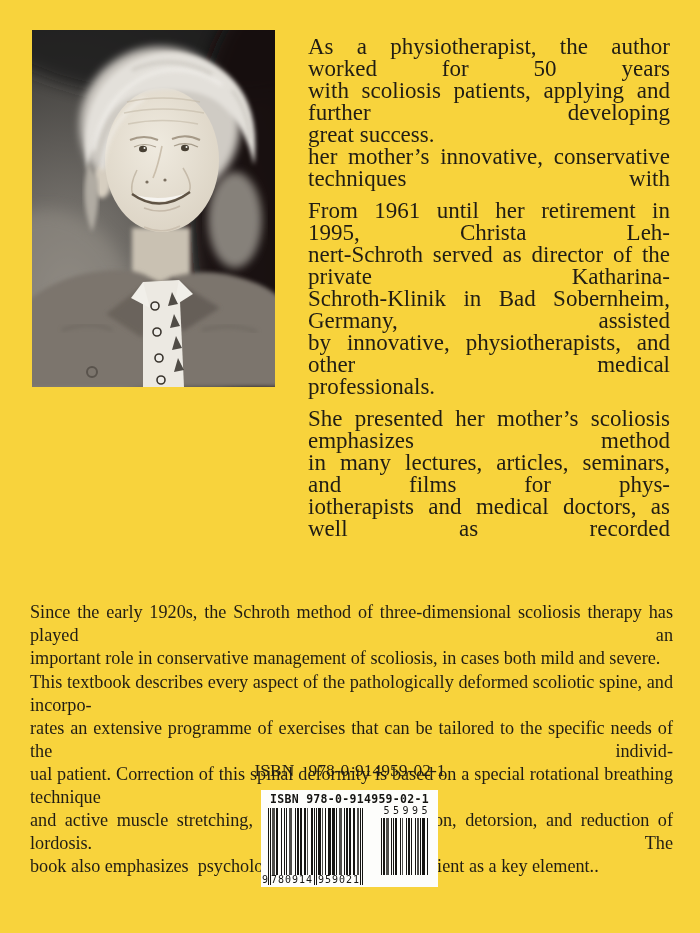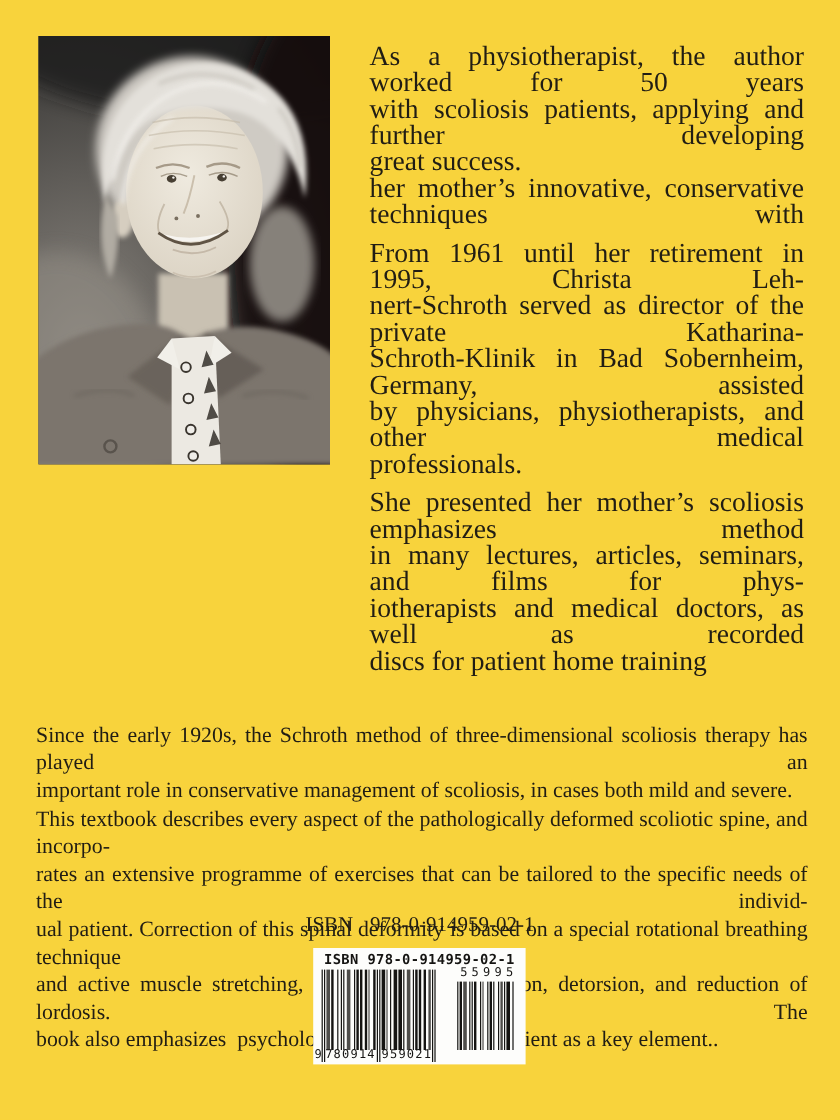--- a/index.html
+++ b/index.html
@@ -132,28 +132,27 @@
       <div class="para">
         <div class="line">As a physiotherapist, the author worked for 50 years</div>
         <div class="line">with scoliosis patients, applying and further developing</div>
         <div class="line last">great success.</div>
         <div class="line">her mother’s innovative, conservative techniques with</div>
       </div>
       <div class="para">
         <div class="line">From 1961 until her retirement in 1995, Christa Leh-</div>
         <div class="line">nert-Schroth served as director of the private Katharina-</div>
         <div class="line">Schroth-Klinik in Bad Sobernheim, Germany, assisted</div>
-        <div class="line">by physicians, physiotherapists, and other medical</div>
+        <div class="line">by innovative, physiotherapists, and other medical</div>
         <div class="line last">professionals.</div>
       </div>
       <div class="para">
         <div class="line">She presented her mother’s scoliosis emphasizes method</div>
         <div class="line">in many lectures, articles, seminars, and films for phys-</div>
         <div class="line">iotherapists and medical doctors, as well as recorded</div>
-        <div class="line last">discs for patient home training</div>
       </div>
     </div>
 </div>
 
 <div class="summary">
     <div class="para">
       <div class="line">Since the early 1920s, the Schroth method of three-dimensional scoliosis therapy has played an</div>
       <div class="line last">important role in conservative management of scoliosis, in cases both mild and severe.</div>
     </div>
     <div class="para">

